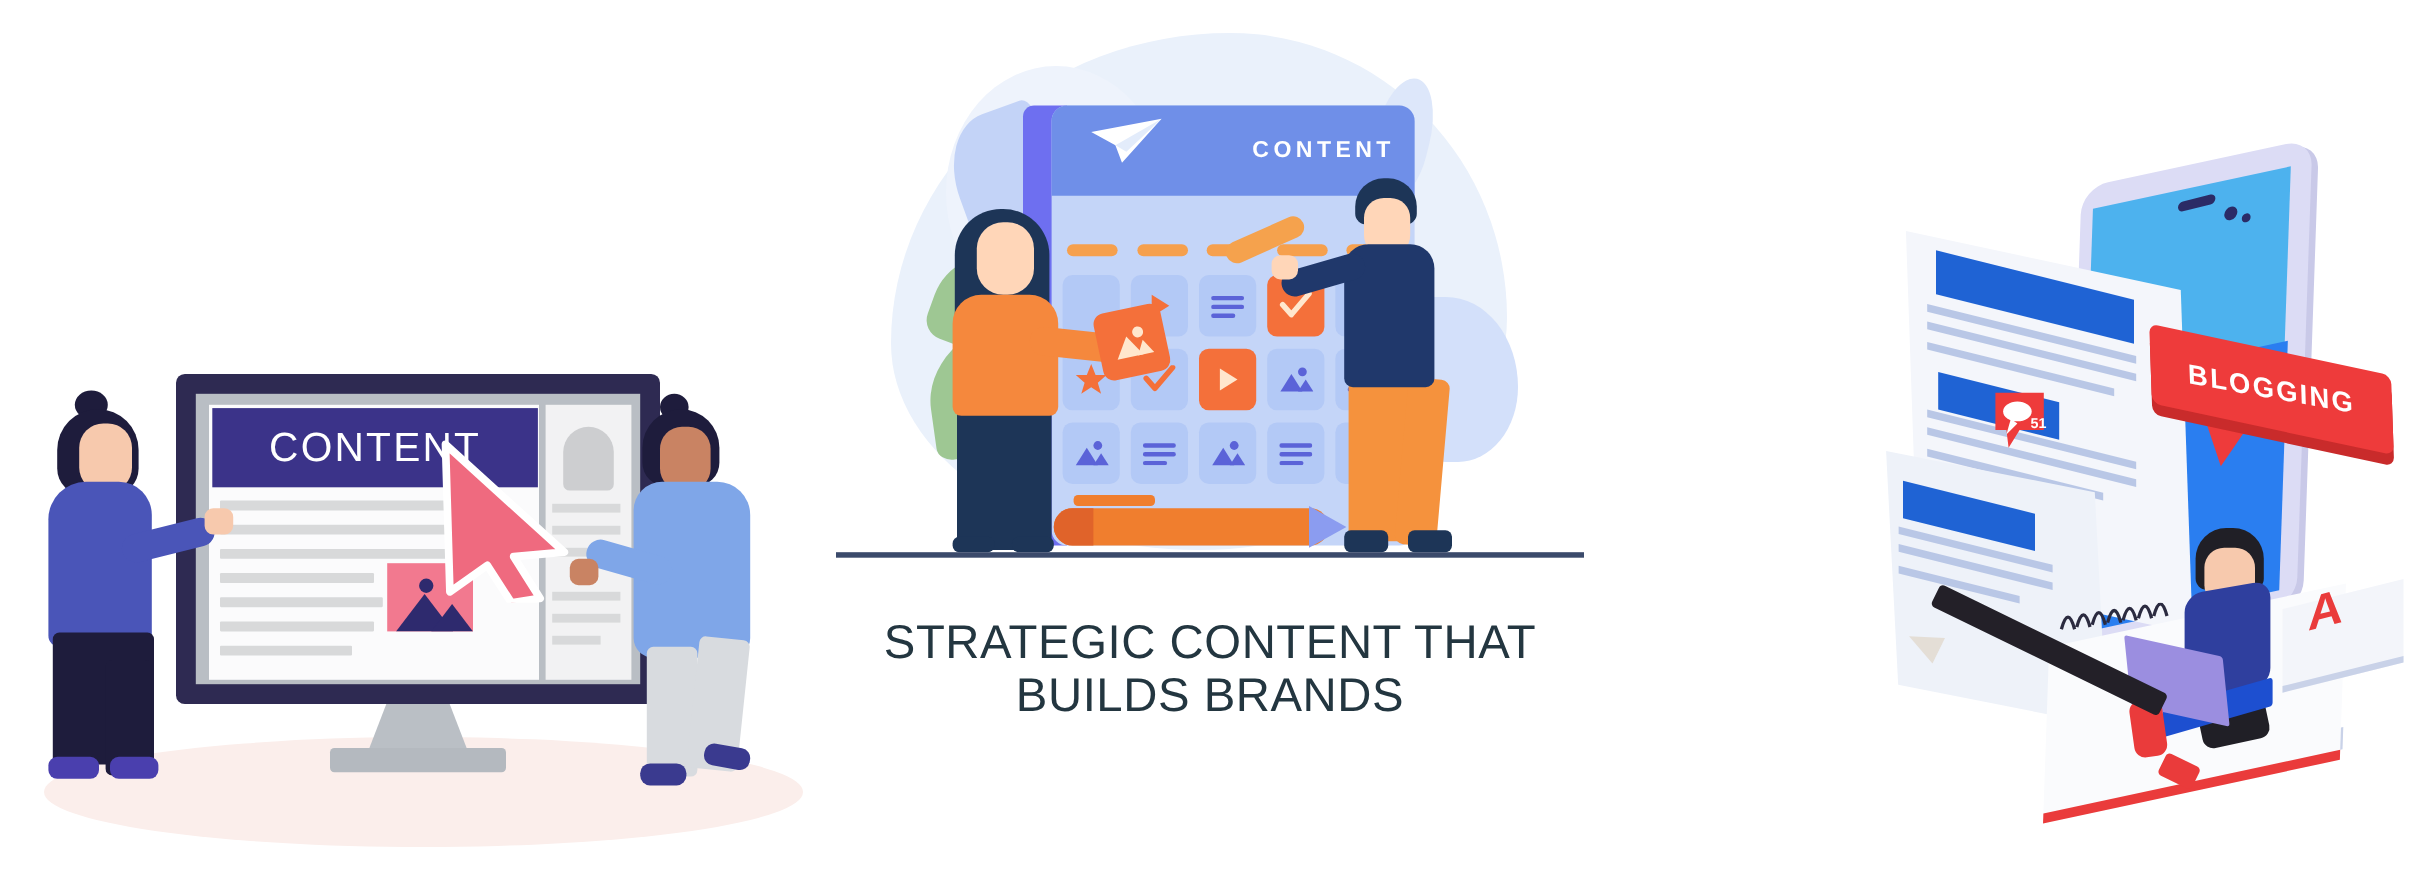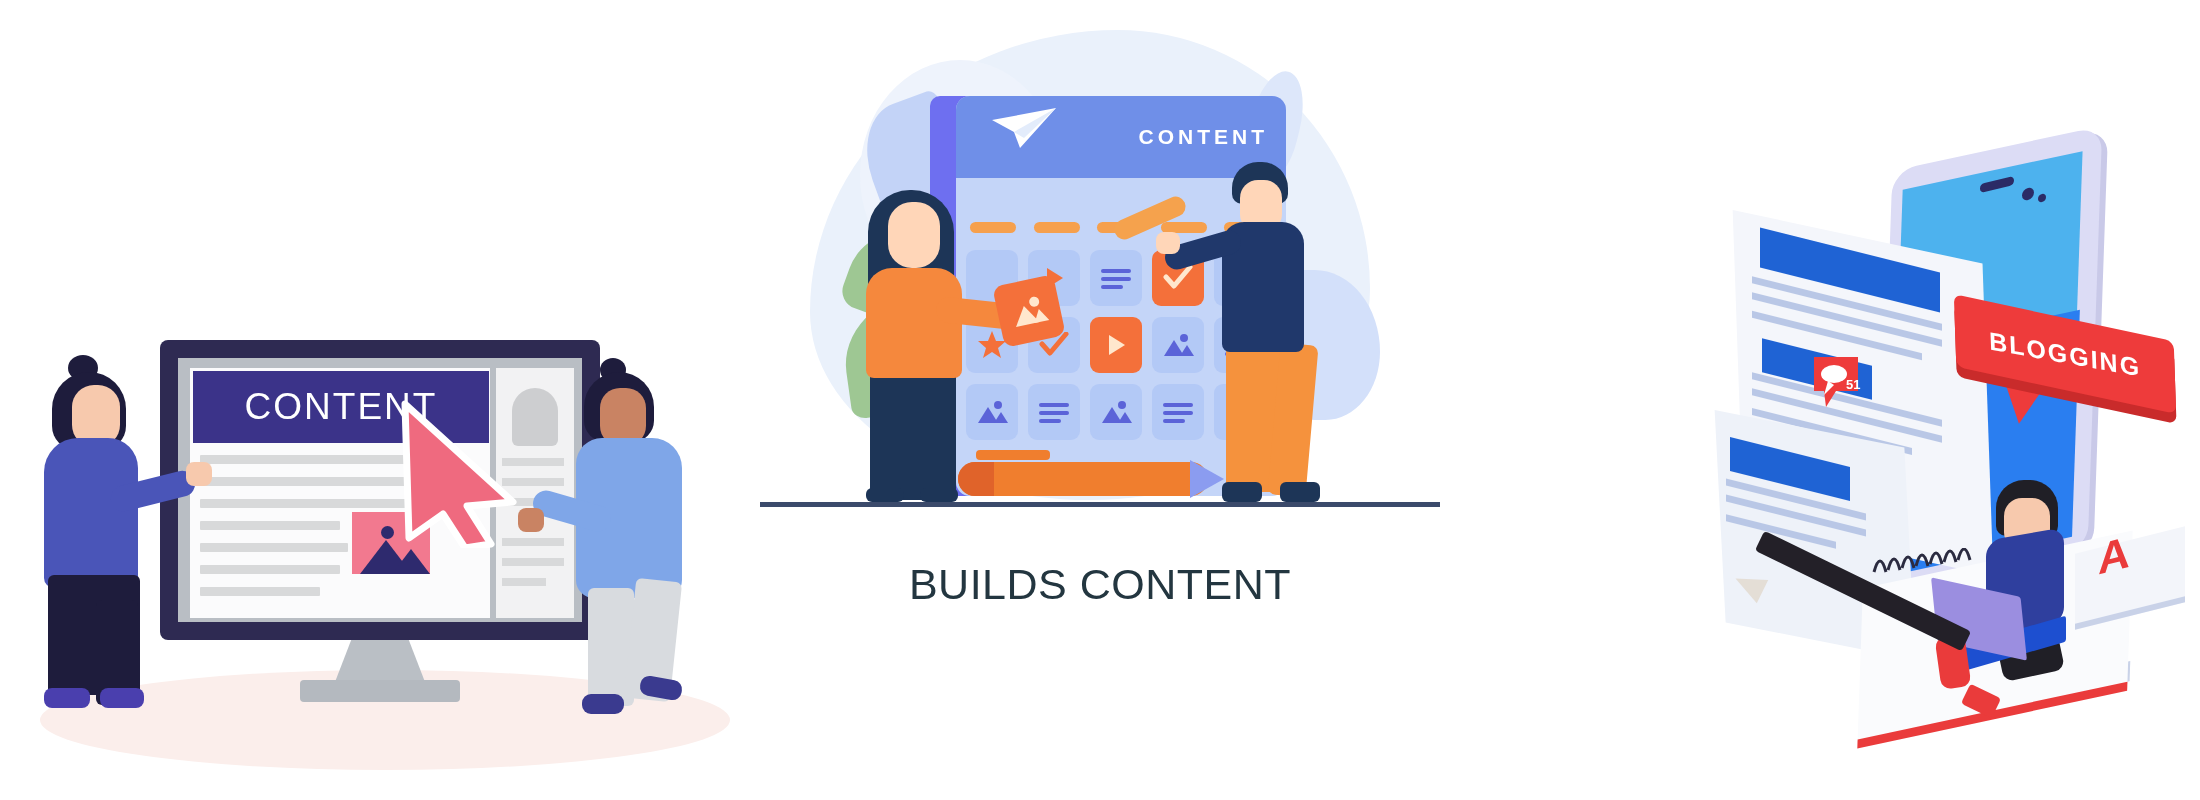--- a/index.html
+++ b/index.html
@@ -359,21 +359,22 @@
 
     <div class="m-pencil-rings"></div>
     <div class="m-pencil"></div>
     <div class="m-pencil-b"></div>
     <div class="m-pencil-tip"></div>
 
     <div class="ground"></div>
   </div>
 
   <div class="heading">
-    <div>BUILDS CONTENT</div>
+    <div>STRATEGIC CONTENT THAT</div>
+    <div>BUILDS BRANDS</div>
   </div>
 
   <div class="scene-right">
     <div class="r-phone"></div>
     <div class="r-screen"></div>
     <div class="r-screen-blue"></div>
     <div class="r-speaker"></div>
     <div class="r-cam"></div>
     <div class="r-cam2"></div>
 

